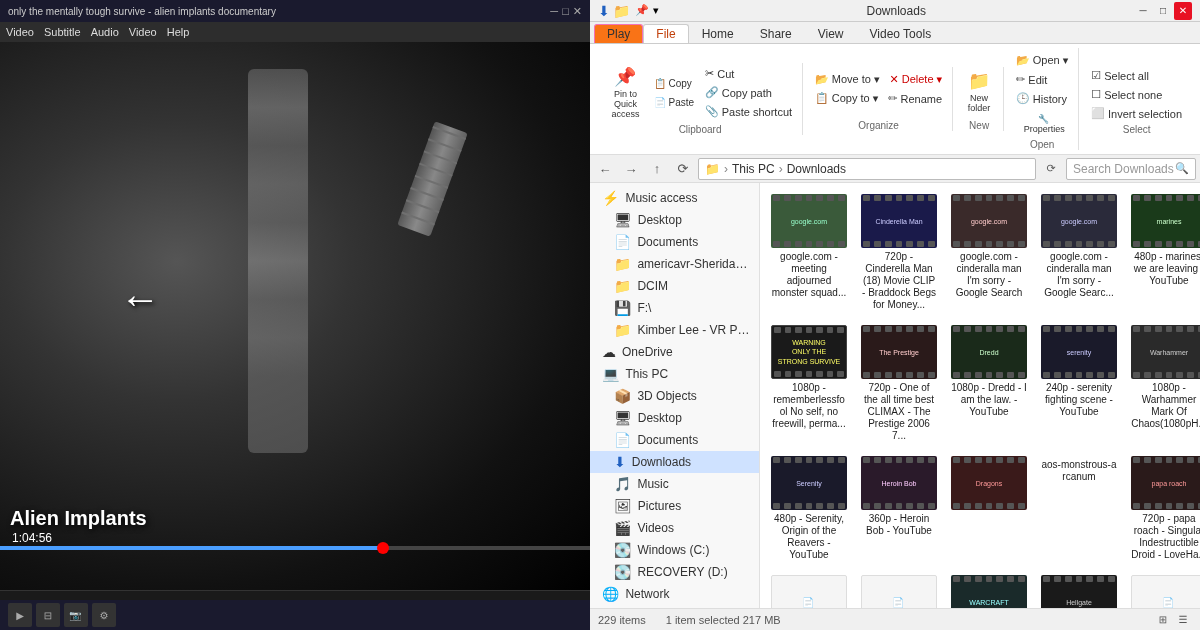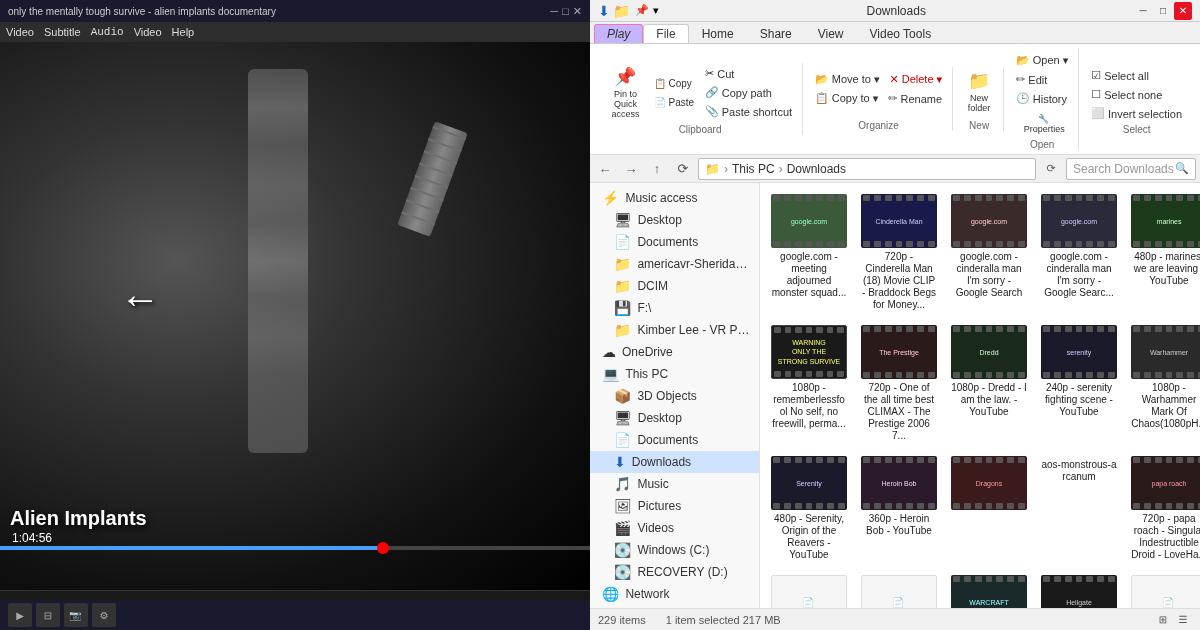--- a/index.html
+++ b/index.html
@@ -189,27 +189,26 @@
       font-size: 12px;
       color: #333;
       cursor: pointer;
       border: 1px solid transparent;
       border-bottom: none;
       border-radius: 3px 3px 0 0;
     }
     .ribbon-tab.active {
       background: #fff;
       border-color: #ccc;
-      color: #404040;
+      color: #c2410c;
     }
     .ribbon-tab.play-tab {
-      background: #c4b5fd;
+      background: #f97316;
       border-color: #f472b6;
       color: #333;
-      font-style: italic;
     }
 
     
     .fe-ribbon {
       background: #fff;
       border-bottom: 1px solid #ddd;
       padding: 4px 8px;
       display: flex;
       align-items: center;
       gap: 2px;
@@ -464,21 +463,21 @@
     <span style="overflow:hidden;text-overflow:ellipsis;white-space:nowrap;max-width:480px;font-size:10px;">only the mentally tough survive - alien implants documentary</span>
     <div style="display:flex;gap:4px;">
       <span style="cursor:pointer;color:#aaa;">─</span>
       <span style="cursor:pointer;color:#aaa;">□</span>
       <span style="cursor:pointer;color:#aaa;">✕</span>
     </div>
   </div>
   <div class="video-menubar">
     <span style="cursor:pointer;">Video</span>
     <span style="cursor:pointer;">Subtitle</span>
-    <span style="cursor:pointer;font-family:Liberation Mono, monospace;">Audio</span>
+    <span style="cursor:pointer;">Audio</span>
     <span style="cursor:pointer;">Video</span>
     <span style="cursor:pointer;">Help</span>
   </div>
   <div class="video-content">
     <div class="video-frame">
       <div class="xray-bg"></div>
 
       <div style="position:absolute;left:42%;top:5%;width:60px;height:70%;background:linear-gradient(to bottom,#777 0%,#999 10%,#777 20%,#888 30%,#777 40%,#999 50%,#777 60%,#888 70%,#777 80%);opacity:0.5;border-radius:6px;"></div>
 
       <div style="position:absolute;right:140px;top:15%;width:35px;height:110px;background:linear-gradient(to right,#666,#aaa,#777);transform:rotate(20deg);opacity:0.75;border-radius:3px;">

